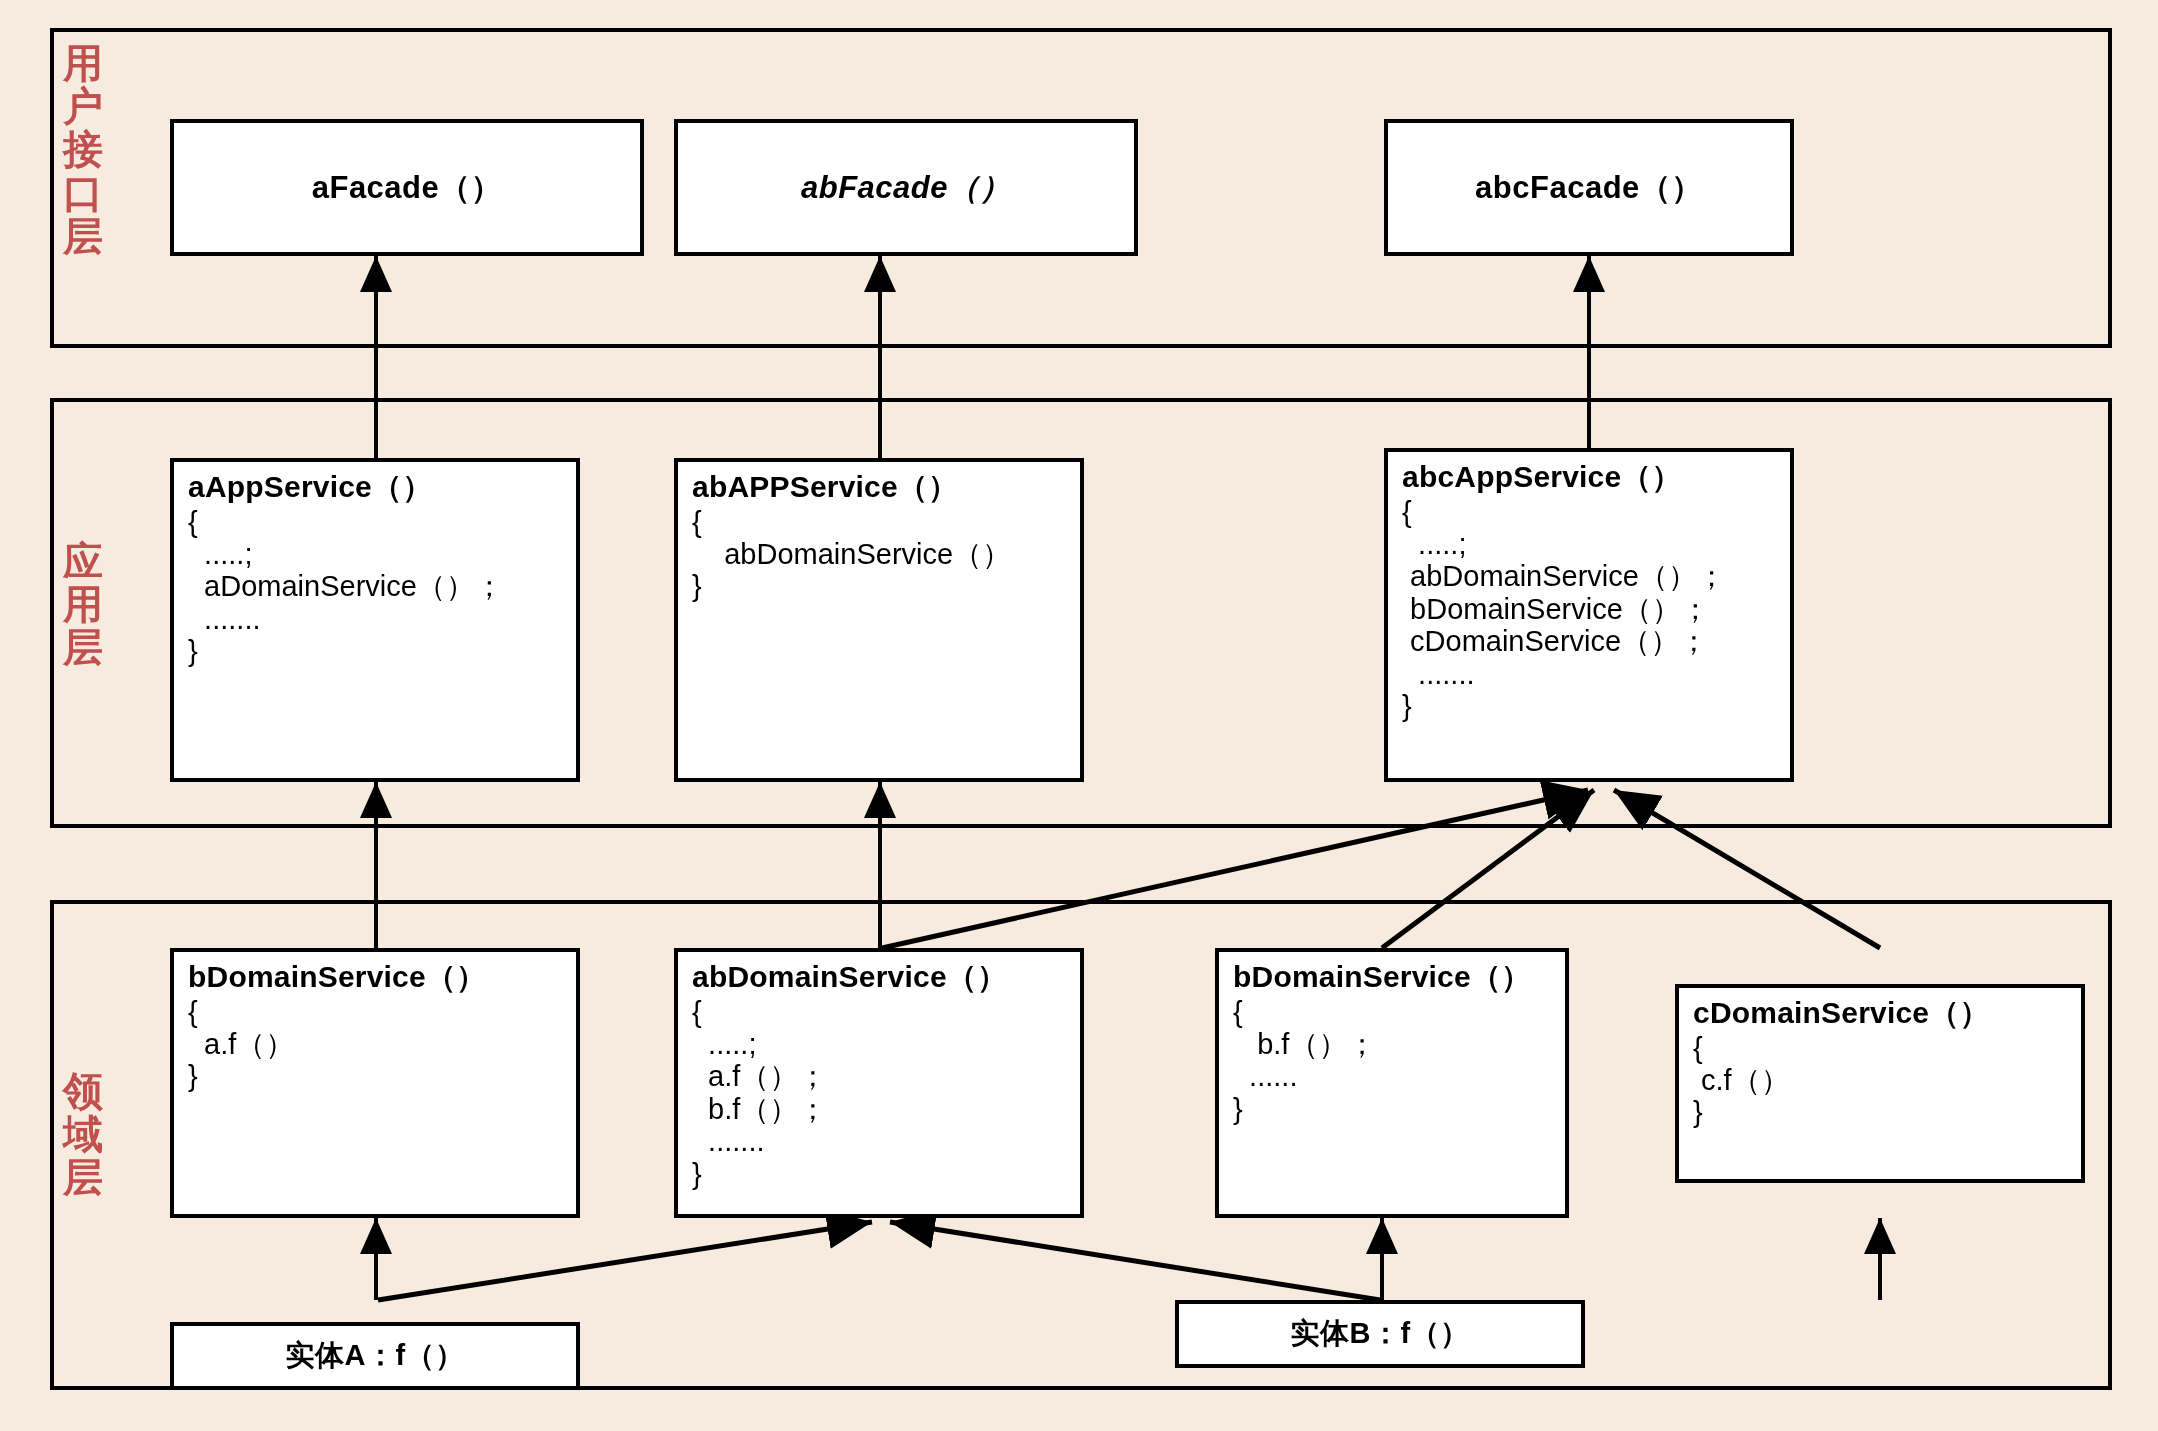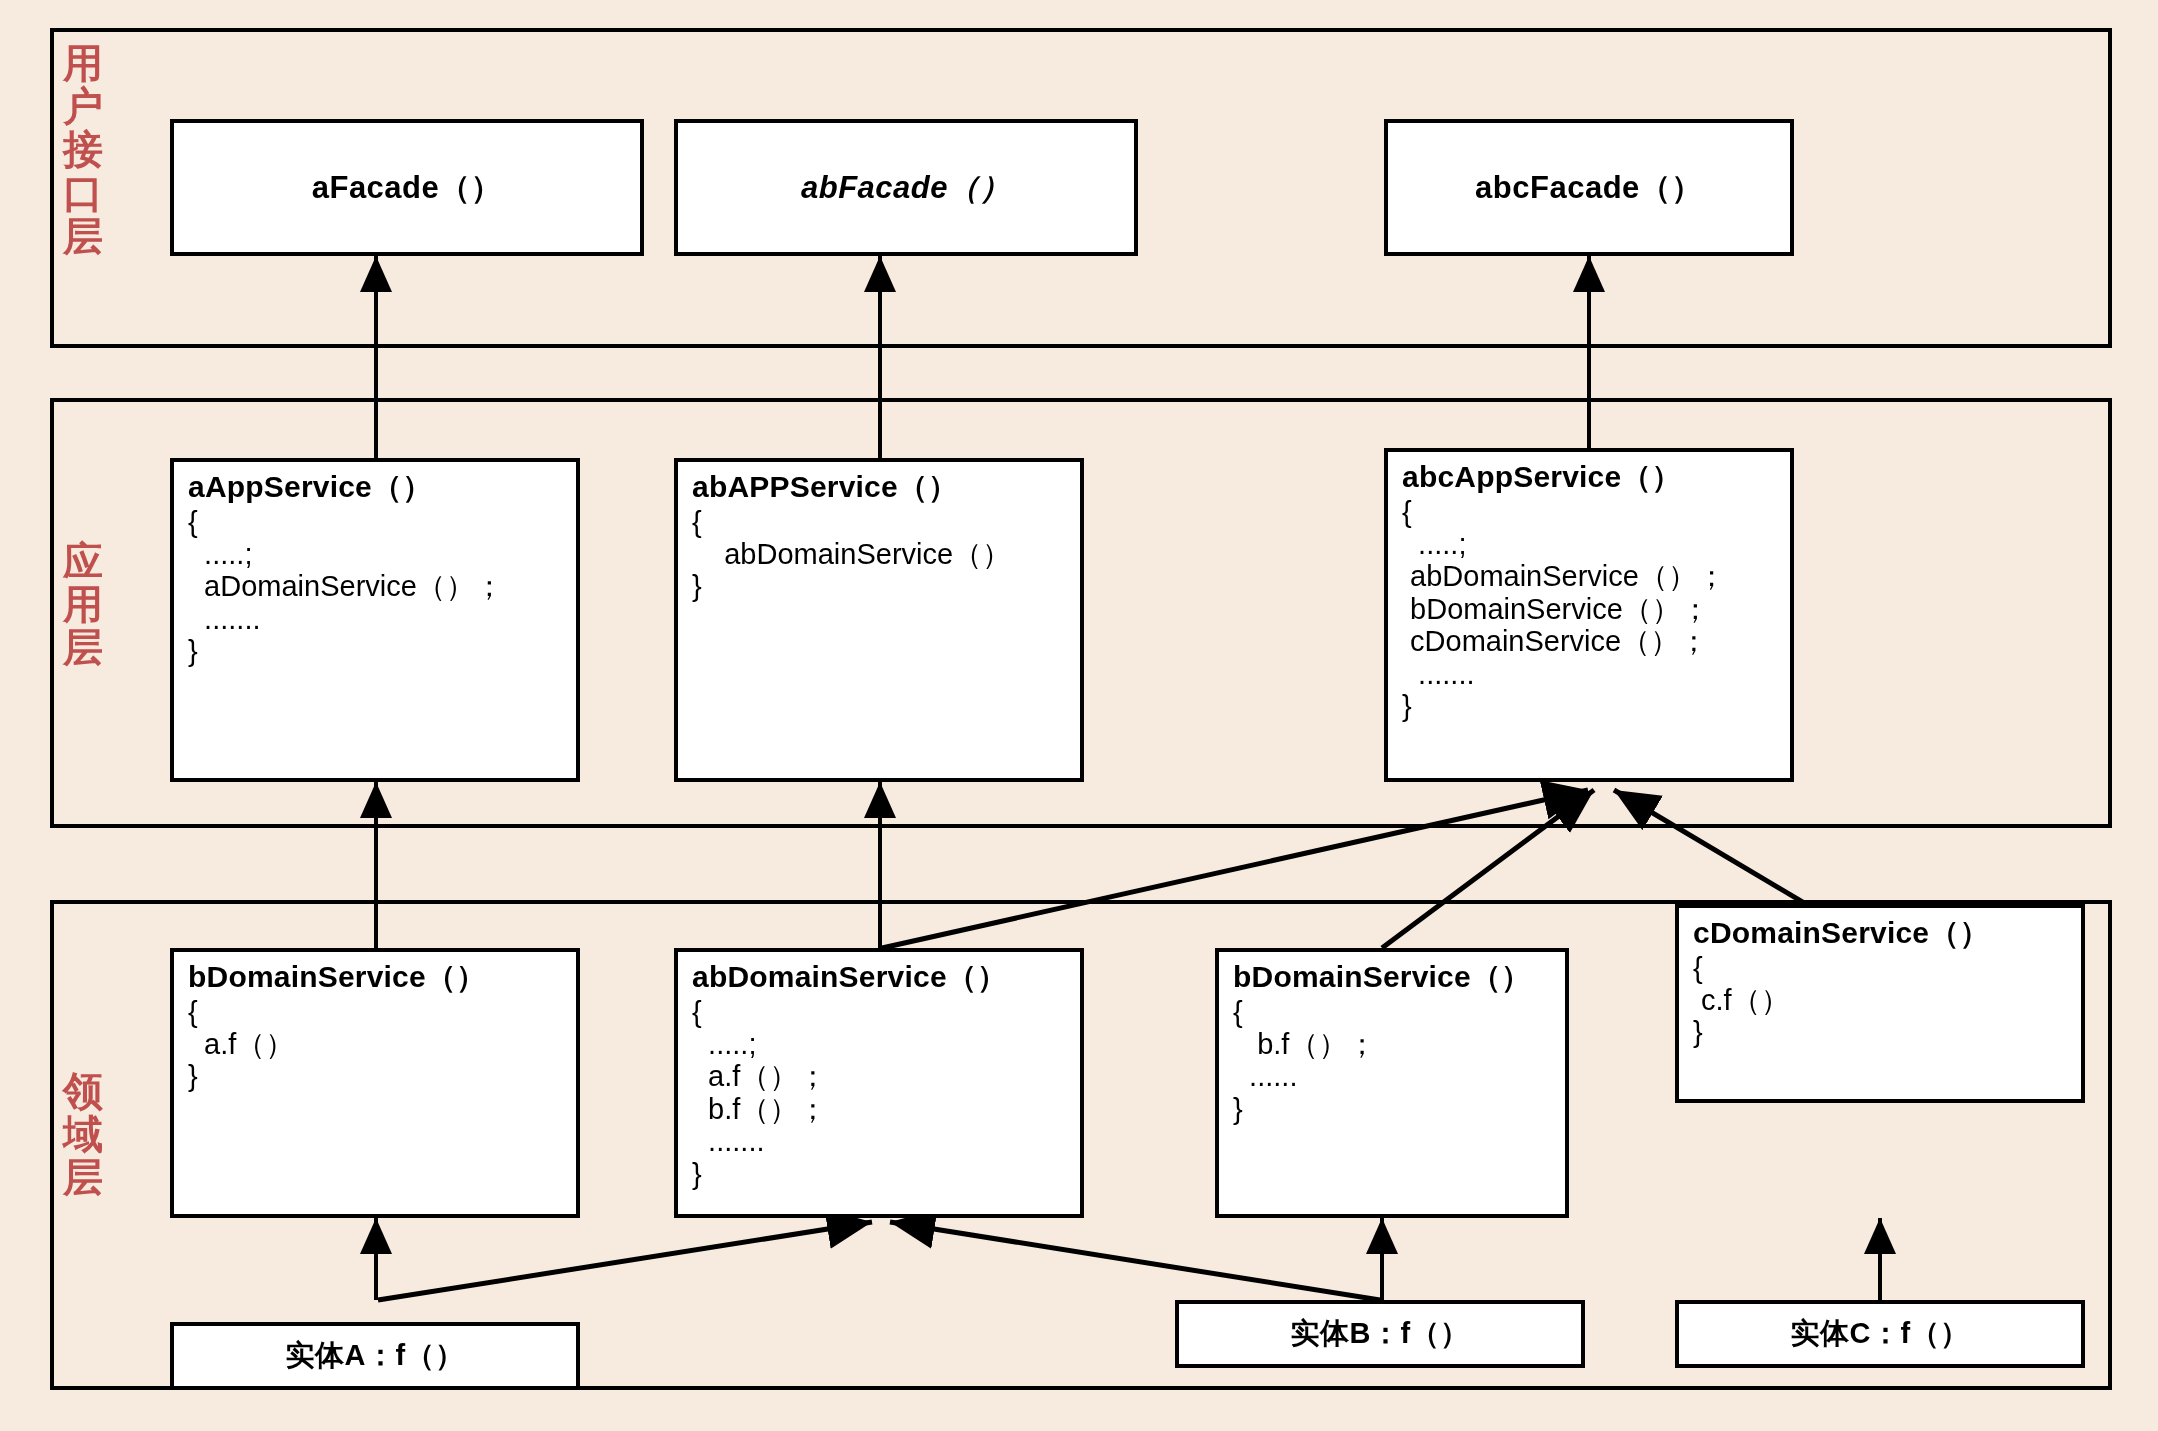--- a/index.html
+++ b/index.html
@@ -181,28 +181,25 @@
   <div class="node code" style="left:674px; top:948px; width:410px; height:270px;">
     <div class="node-title">abDomainService（）</div>
     <div class="code-body"><div class="code-line">{</div><div class="code-line">  .....;</div><div class="code-line">  a.f（）；</div><div class="code-line">  b.f（）；</div><div class="code-line">  .......</div><div class="code-line">}</div></div>
   </div>
 
   <div class="node code" style="left:1175px; top:948px; width:354px; height:270px;margin-left:40px;">
     <div class="node-title">bDomainService（）</div>
     <div class="code-body"><div class="code-line">{</div><div class="code-line">   b.f（）；</div><div class="code-line">  ......</div><div class="code-line">}</div></div>
   </div>
 
-  <div class="node code" style="left:1675px; top:904px; width:410px; height:199px;">
+  <div class="node code" style="left:1675px; top:984px; width:410px; height:199px;">
     <div class="node-title">cDomainService（）</div>
     <div class="code-body"><div class="code-line">{</div><div class="code-line"> c.f（）</div><div class="code-line">}</div></div>
   </div>
 
   <div class="node centered entity" style="left:170px; top:1300px; width:410px; height:68px;margin-top:22px;">
     <span class="node-title-center">实体A：f（）</span>
   </div>
   <div class="node centered entity" style="left:1175px; top:1300px; width:410px; height:68px;">
     <span class="node-title-center">实体B：f（）</span>
   </div>
-  <div class="node centered entity" style="left:1675px; top:1300px; width:410px; height:68px;">
-    <span class="node-title-center">实体C：f（）</span>
-  </div>
 
 </div>
 
 </body></html>

